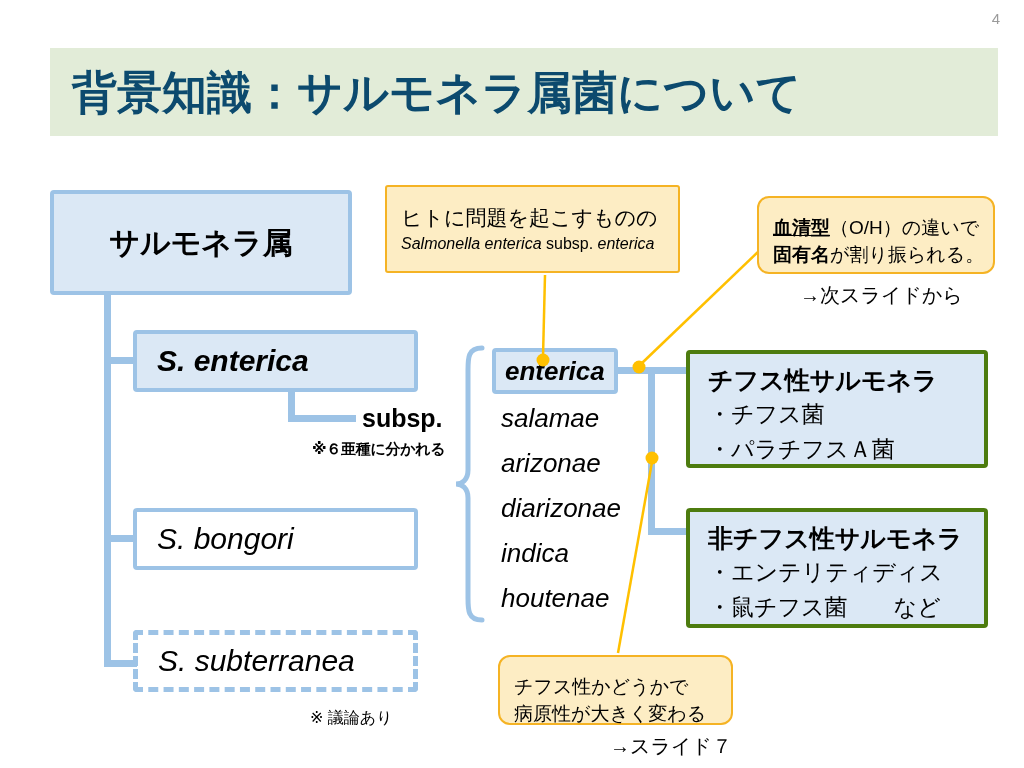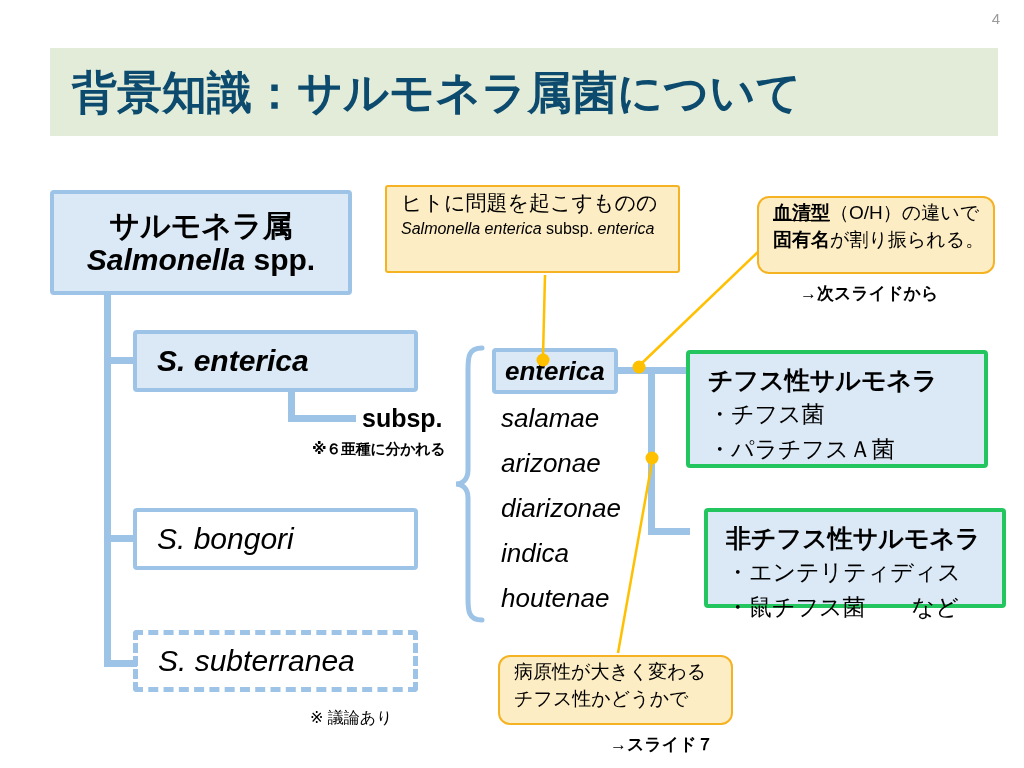--- a/index.html
+++ b/index.html
@@ -61,45 +61,45 @@
                     border-radius:4px;background:#dbe8f5;height:46px;line-height:38px;
                     padding:0 9px;display:inline-block;margin-bottom:2px;}
   .subsp-rest{padding-left:9px;}
 
   
   .r-h1{left:592px;top:367px;width:98px;height:7px;}
   .r-v{left:648px;top:367px;width:7px;height:168px;}
   .r-h2{left:648px;top:528px;width:42px;height:7px;}
 
   
-  .rbox{position:absolute;box-sizing:border-box;border:4px solid #22c55e;border-radius:4px;
+  .rbox{position:absolute;box-sizing:border-box;border:4px solid #4d7c0f;border-radius:4px;
         background:#dbe8f5;padding:10px 18px 8px 18px;}
   .rbox .hd{font-size:25px;font-weight:bold;line-height:1.3;white-space:nowrap;}
   .rbox .it{font-size:23px;line-height:1.55;white-space:nowrap;}
   .typhoid{left:686px;top:350px;width:302px;height:118px;}
-  .nontyphoid{left:704px;top:508px;width:302px;height:100px;}
+  .nontyphoid{left:686px;top:508px;width:302px;height:120px;}
 
   
   .ycall{position:absolute;box-sizing:border-box;background:#fdedc4;
-         border:2px solid #f5b324;border-radius:12px;padding:2px 14px;}
+         border:2px solid #f5b324;border-radius:12px;padding:17px 14px;}
   .ycall.sq{border-radius:3px;border-width:2px;}
   .call-top{left:385px;top:185px;width:295px;height:88px;}
   .call-top .l{font-size:21px;line-height:1.33;white-space:nowrap;}
   .call-top .sci{font-size:16px;line-height:1.5;white-space:nowrap;}
   .call-top .sci i{font-style:italic;}
 
   .call-right{left:757px;top:196px;width:238px;height:78px;}
   .call-right .l{font-size:19px;line-height:1.42;white-space:nowrap;}
   .call-right b.ul{font-weight:bold;text-decoration:underline;}
   .call-right b{font-weight:bold;}
 
   .call-bottom{left:498px;top:655px;width:235px;height:70px;}
   .call-bottom .l{font-size:19px;line-height:1.4;white-space:nowrap;}
 
-  .arrow-note{position:absolute;font-size:17px;font-weight:bold;white-space:nowrap;}
+  .arrow-note{position:absolute;font-size:20px;font-weight:normal;white-space:nowrap;}
   .arrow-next{left:800px;top:282px;}
   .arrow-slide7{left:610px;top:733px;}
 
   .sub-note{position:absolute;left:310px;top:708px;font-size:16px;white-space:nowrap;}
 
   
   #leaders{position:absolute;left:0;top:0;width:1024px;height:768px;pointer-events:none;}
 </style>
 </head>
 <body>
@@ -117,24 +117,20 @@
   <div class="ln branch3"></div>
   <div class="ln sub-v"></div>
   <div class="ln sub-h"></div>
 
   <div class="ln r-h1"></div>
   <div class="ln r-v"></div>
   <div class="ln r-h2"></div>
 
   <div class="bbox genus">
     <div class="l1">サルモネラ属</div>
-    <div class="l2">
-      <span class="gen">Salmonella</span>
-      <span class="sp">spp.</span>
-    </div>
   </div>
 
   <div class="bbox sp-enterica">
     <span>S. enterica</span>
   </div>
   <div class="bbox white sp-bongori">
     <span>S. bongori</span>
   </div>
   <div class="bbox dashed sp-subter">
     <span>S. subterranea</span>
@@ -185,18 +181,18 @@
     </div>
   </div>
 
   <div class="ycall call-right">
     <div class="l"><b class="ul">血清型</b><span>（O/H）の違いで</span></div>
     <div class="l"><b>固有名</b><span>が割り振られる。</span></div>
   </div>
   <div class="arrow-note arrow-next">→次スライドから</div>
 
   <div class="ycall call-bottom">
+    <div class="l">チフス性かどうかで</div>
     <div class="l">病原性が大きく変わる</div>
-    <div class="l">チフス性かどうかで</div>
   </div>
   <div class="arrow-note arrow-slide7">→スライド７</div>
 
 </div>
 
 </body></html>

